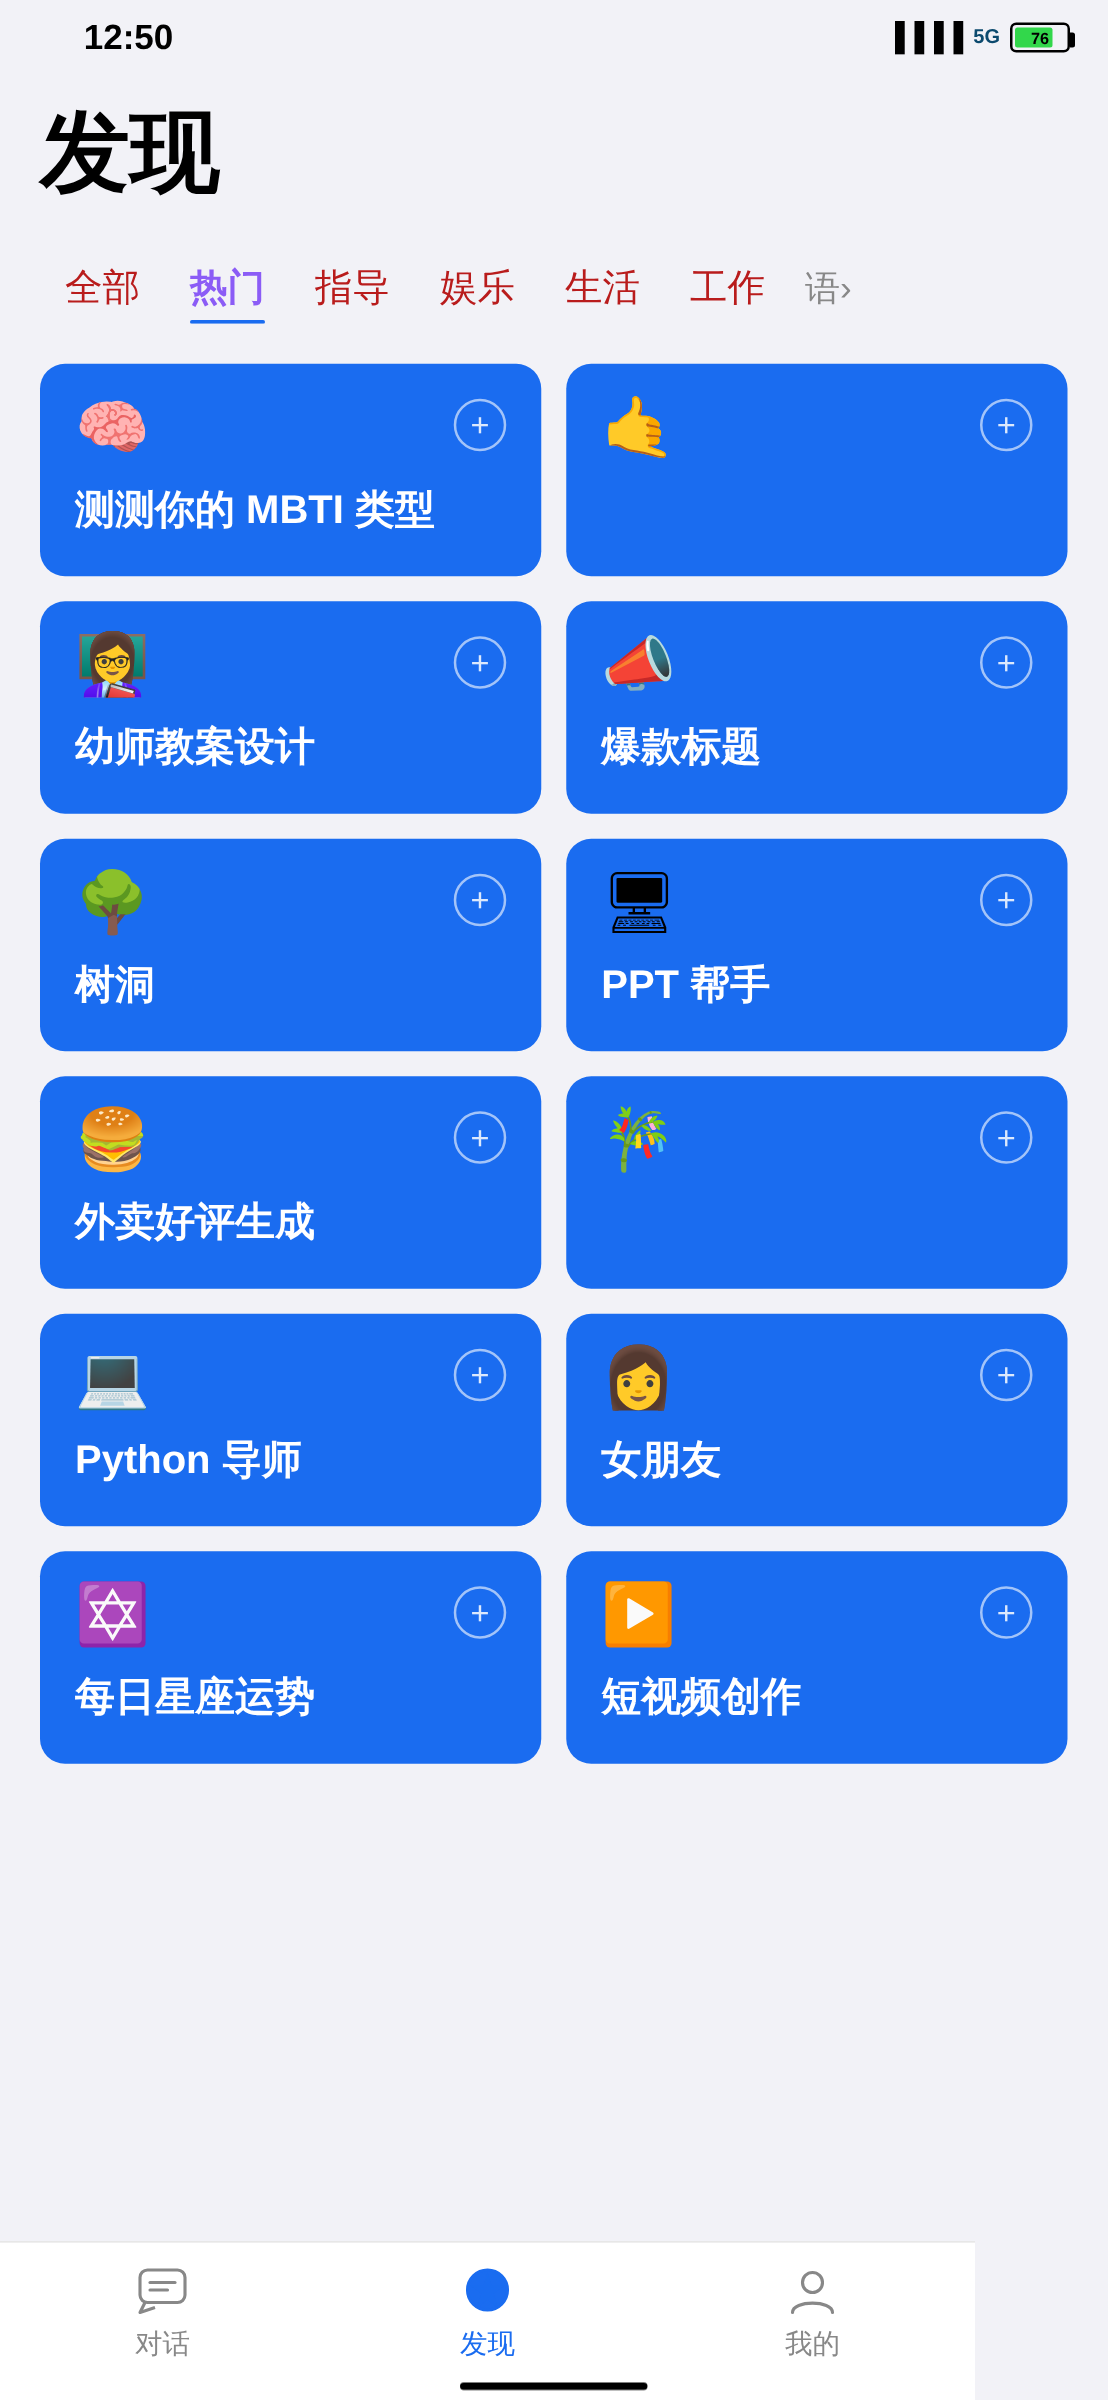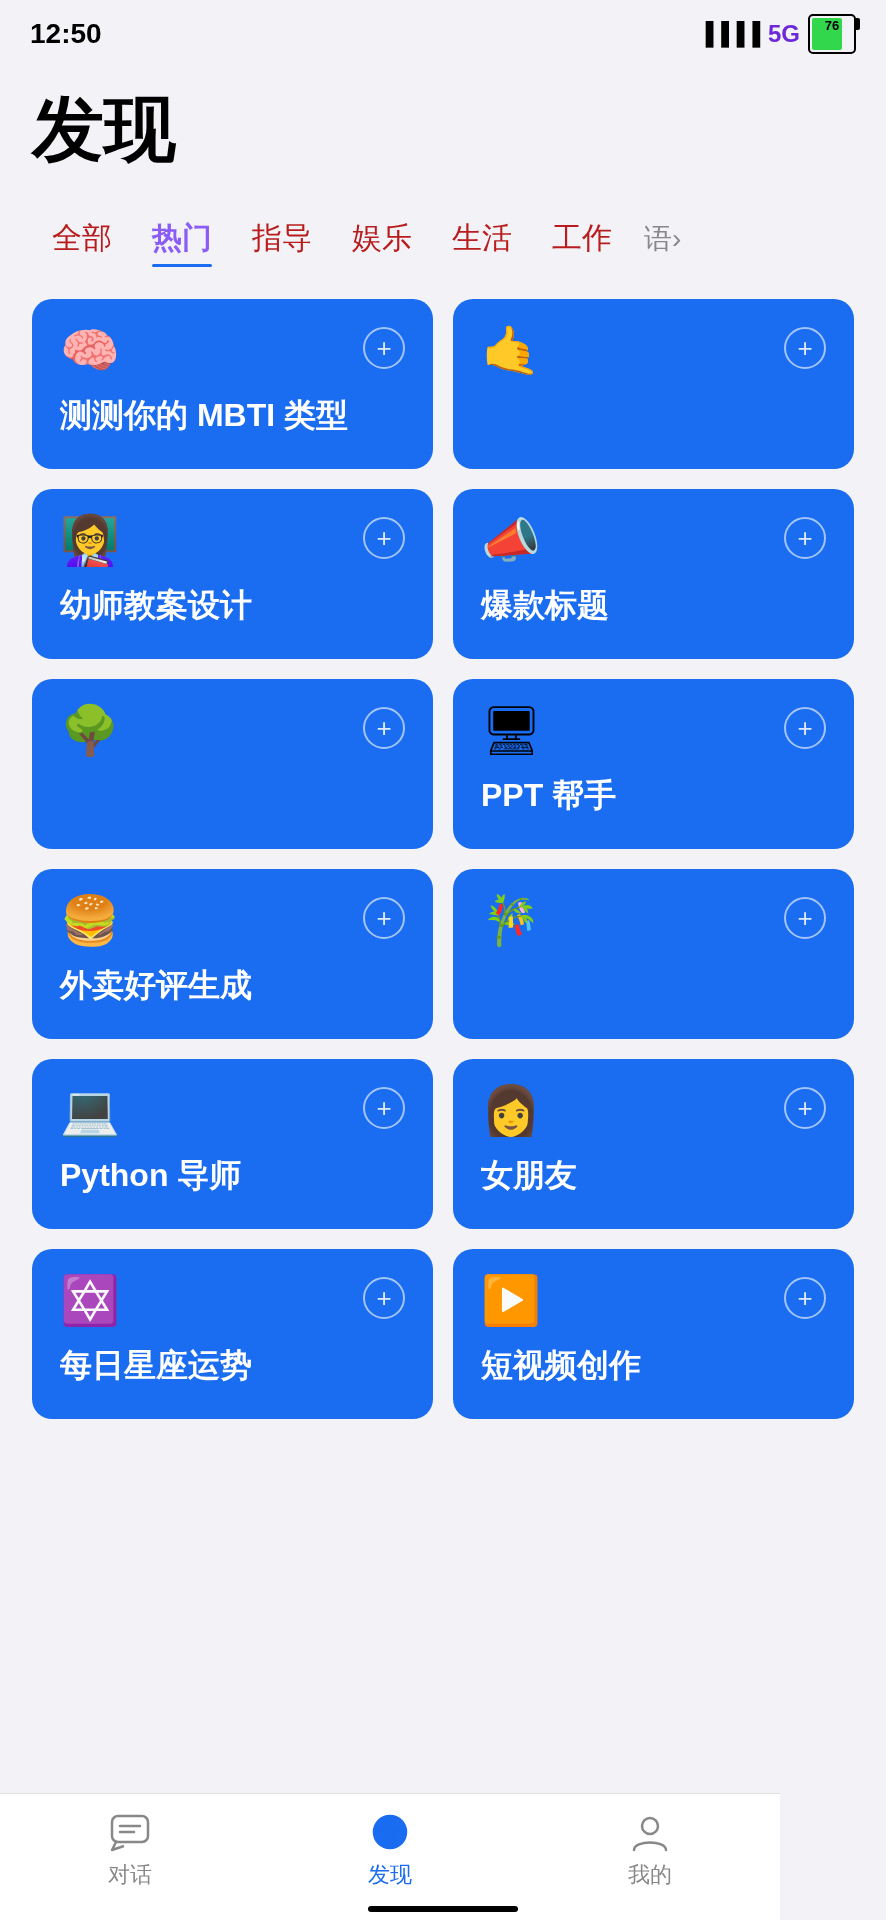--- a/index.html
+++ b/index.html
@@ -18,20 +18,21 @@
       display: flex;
       justify-content: space-between;
       align-items: center;
       padding: 14px 30px 8px;
       background: #f2f2f7;
     }
     .status-time {
       font-size: 28px;
       font-weight: 600;
       color: #000;
+      margin-left: 37px;
     }
     .status-app {
       display: flex;
       align-items: center;
       gap: 10px;
     }
     .status-app-icon {
       width: 44px;
       height: 44px;
       background: #1a6cf0;
@@ -49,32 +50,32 @@
     .status-right {
       display: flex;
       align-items: center;
       gap: 8px;
     }
     .status-signal {
       font-size: 22px;
       color: #000;
     }
     .status-5g {
-      font-size: 24px;
-      font-weight: 600;
-      color: #6d28d9;
+      font-size: 16px;
+      font-weight: 600;
+      color: #0c4a6e;
     }
     .status-battery {
       width: 48px;
-      height: 40px;
+      height: 24px;
       border: 2px solid #000;
       border-radius: 5px;
       position: relative;
       display: flex;
-      align-items: flex-start;
+      align-items: flex-end;
       padding: 2px;
     }
     .status-battery::after {
       content: '';
       width: 4px;
       height: 12px;
       background: #000;
       position: absolute;
       right: -6px;
       border-radius: 0 2px 2px 0;
@@ -307,20 +308,21 @@
         <div class="card-add-btn">+</div>
       </div>
       <div class="card-title">爆款标题</div>
     </div>
 
     <div class="card">
       <div class="card-header">
         <span class="card-emoji">🌳</span>
         <div class="card-add-btn">+</div>
       </div>
+      <div class="card-title">树洞</div>
     </div>
 
     <div class="card">
       <div class="card-header">
         <span class="card-emoji">🖥</span>
         <div class="card-add-btn">+</div>
       </div>
       <div class="card-title">PPT 帮手</div>
     </div>
 

